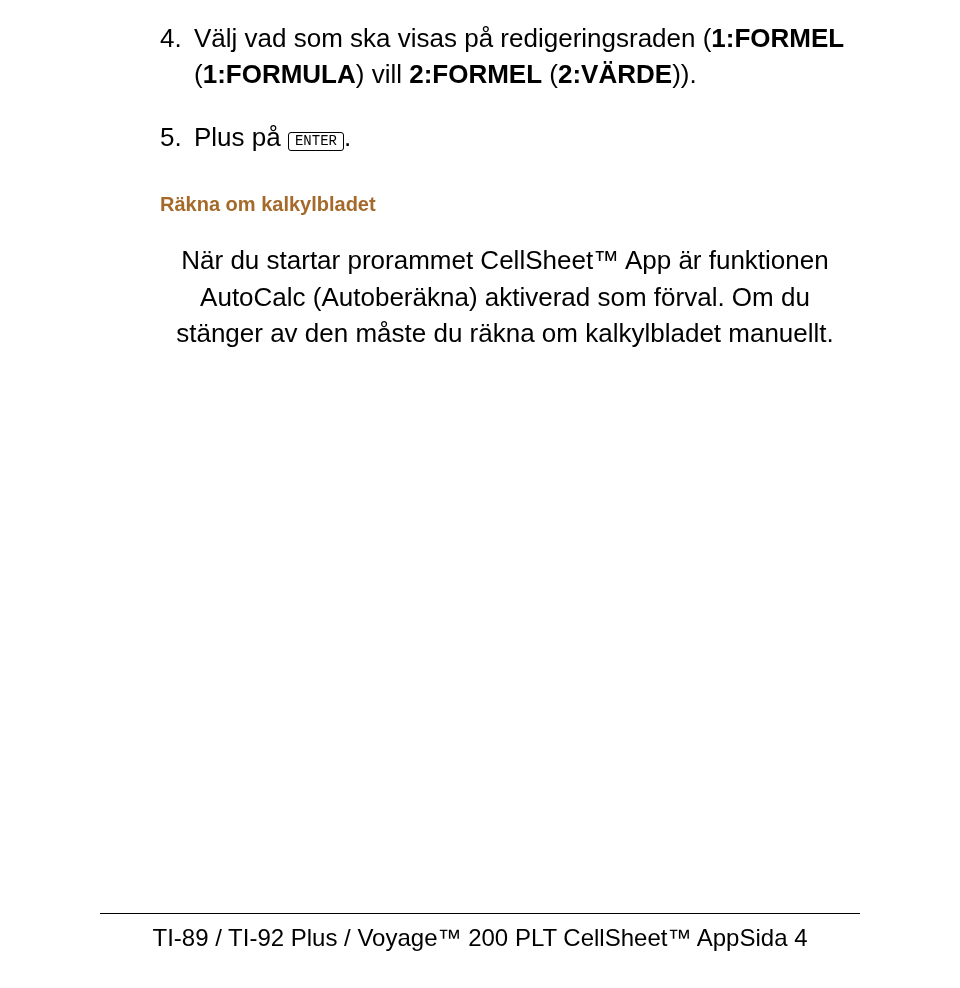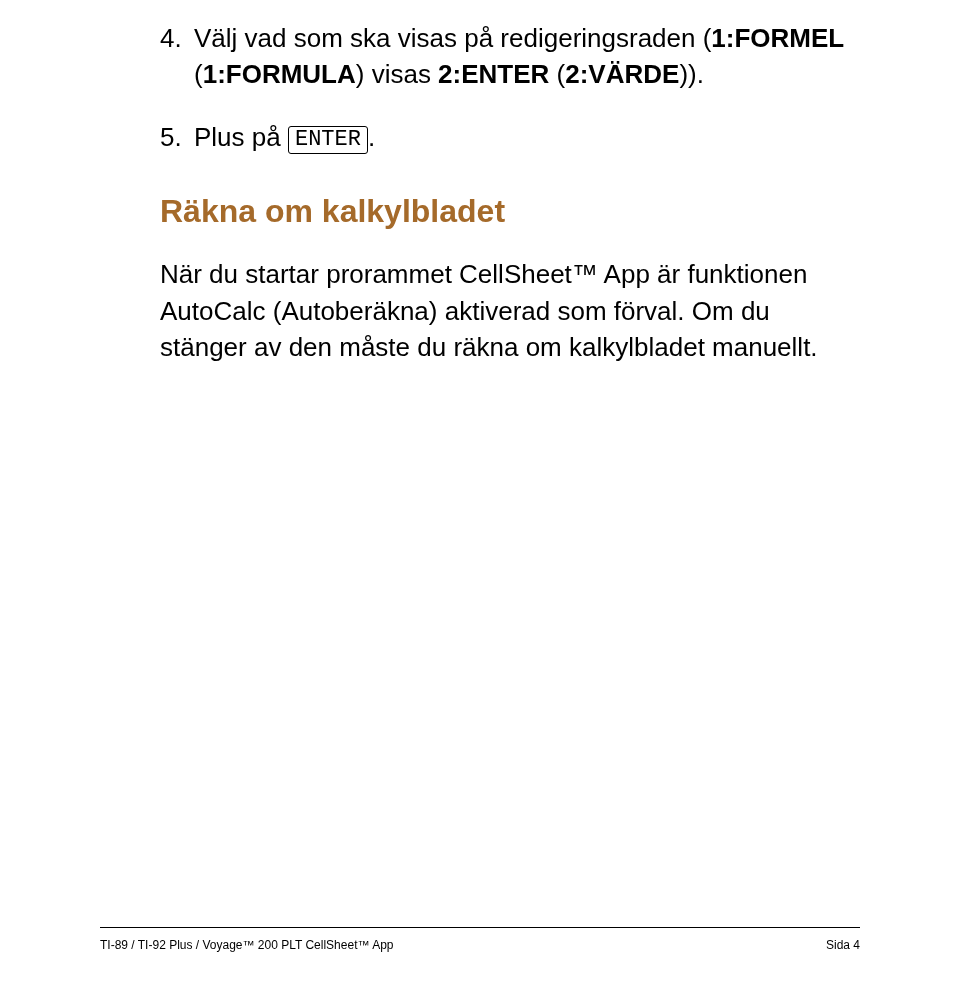--- a/index.html
+++ b/index.html
@@ -25,63 +25,64 @@
     flex: 0 0 34px;
   }
   .list-body { flex: 1; }
   .bold { font-weight: bold; }
   .key {
     display: inline-block;
     border: 1px solid #000;
     border-radius: 3px;
     padding: 0 6px;
     font-family: "Courier New", monospace;
-    font-size: 22px;
+    font-size: 14px;
     line-height: 1.2;
     vertical-align: 1px;
   }
   .heading {
     font-family: Arial, Helvetica, sans-serif;
     font-weight: bold;
-    font-size: 32px;
+    font-size: 20px;
     color: #a56a2a;
     margin: 38px 0 26px 0;
   }
   .para {
     font-size: 26px;
     line-height: 1.4;
     margin-bottom: 26px;
+    text-align: center;
   }
   .footer {
     position: absolute;
     left: 100px;
     right: 100px;
     bottom: 36px;
   }
   .footer-rule {
     border: none;
     border-top: 1.5px solid #000;
     margin-bottom: 10px;
   }
   .footer-row {
     display: flex;
-    justify-content: space-between;
-    font-size: 12px;
+    justify-content: center;
+    font-size: 24px;
   }
 </style>
 </head>
 <body>
 
 <div class="page">
   <div class="content">
 
     <div class="list-item">
       <div class="list-num">4.</div>
       <div class="list-body">
-        <span>Välj vad som ska visas på redigeringsraden (</span><span class="bold">1:FORMEL</span><span> (</span><span class="bold">1:FORMULA</span><span>) visas </span><span class="bold">2:ENTER</span><span> (</span><span class="bold">2:VÄRDE</span><span>)).</span>
+        <span>Välj vad som ska visas på redigeringsraden (</span><span class="bold">1:FORMEL</span><span> (</span><span class="bold">1:FORMULA</span><span>) vill </span><span class="bold">2:FORMEL</span><span> (</span><span class="bold">2:VÄRDE</span><span>)).</span>
       </div>
     </div>
 
     <div class="list-item">
       <div class="list-num">5.</div>
       <div class="list-body">
         <span>Plus på </span><span class="key">ENTER</span><span>.</span>
       </div>
     </div>
 

